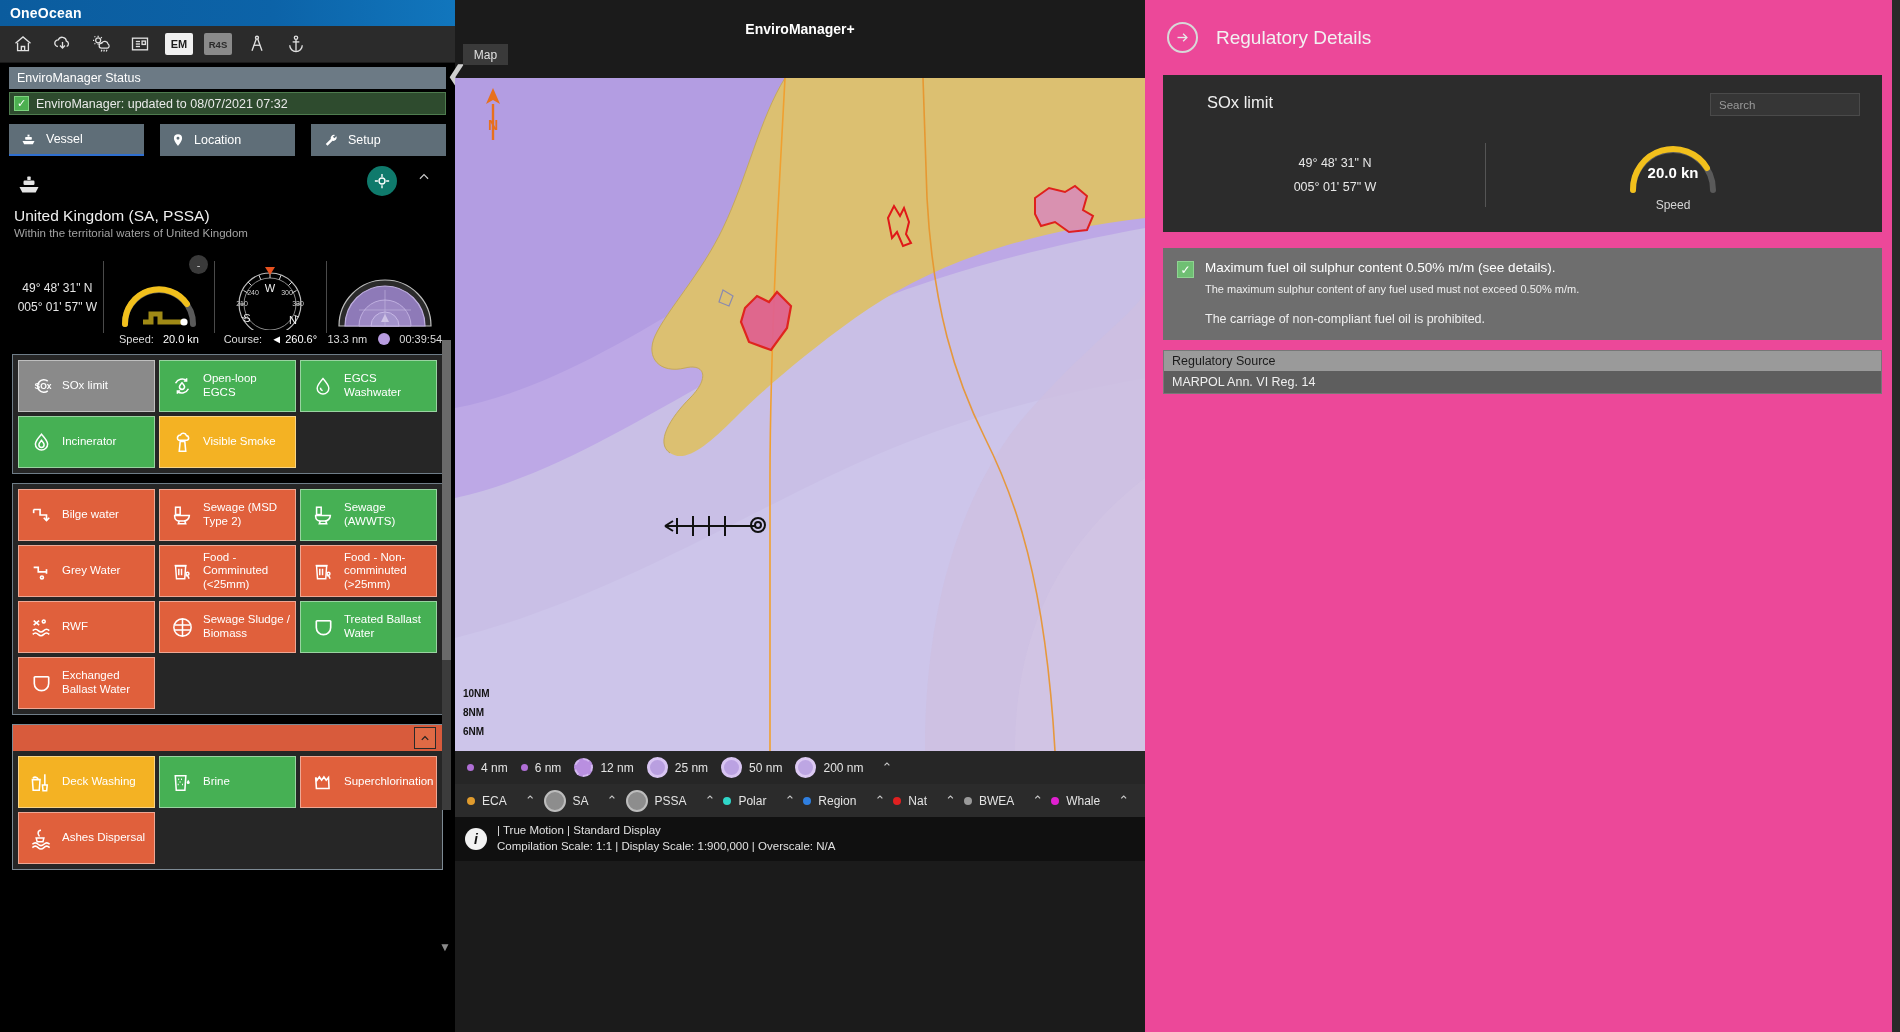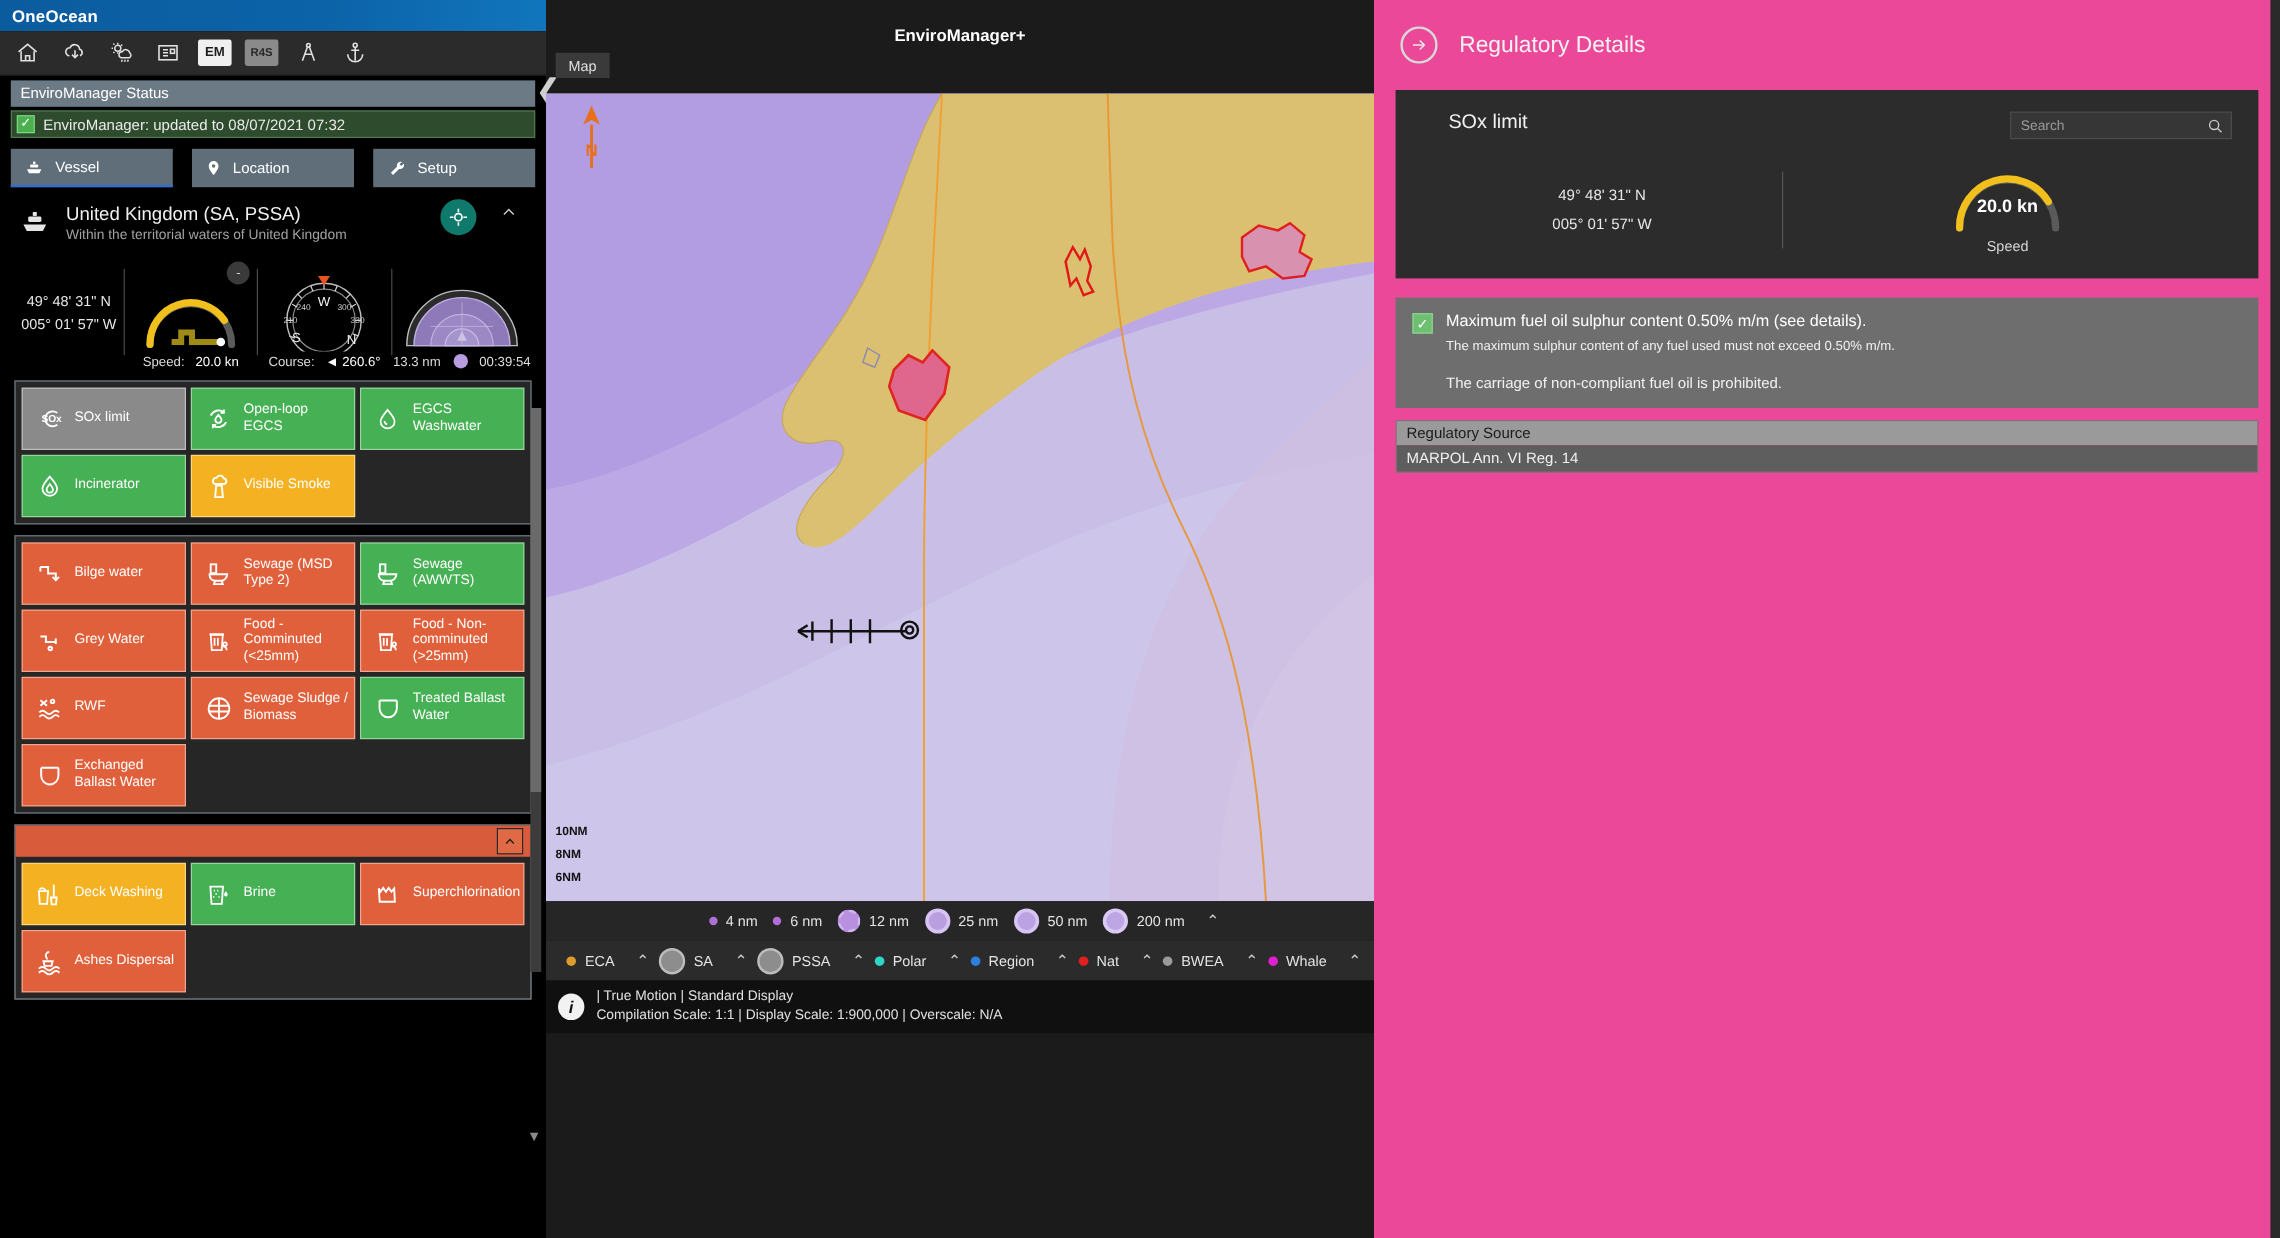--- a/index.html
+++ b/index.html
@@ -53,21 +53,21 @@
   .status-bar .txt { font-size: 12.5px; color: #eaeaea; }
 
   .tabs { margin: 9px 9px 0 9px; display: flex; gap: 16px; }
   .tab {
     flex: 1; height: 32px; background: #5f6e78; display:flex; align-items:center;
     gap: 9px; padding-left: 11px; font-size: 12.5px; color: #ffffff;
   }
   .tab.active { border-bottom: 2px solid #2f6fd0; }
   .tab svg { display:block; flex: none; }
 
-  .locblock { padding: 14px 12px 0 14px; display:flex; align-items:flex-start; gap: 11px; position:relative; }
+  .locblock { padding: 14px 12px 0 14px; display:flex; align-items:flex-start; gap: 11px; position:relative;flex-direction:column; }
   .locblock .shipicon { color: #e4e4e4; margin-top: 2px; }
   .loc-title { font-size: 15.5px; color: #f0f0f0; }
   .loc-sub { font-size: 11.5px; color: #a2a2a2; margin-top: 2px; }
   .gps-btn {
     position: absolute; right: 58px; top: 10px; width: 30px; height: 30px; border-radius: 50%;
     background: #0f7a6c; display:flex; align-items:center; justify-content:center; color:#fff;
   }
   .chev-btn { position: absolute; right: 22px; top: 14px; color:#cccccc; }
 
   .instruments {
@@ -118,42 +118,42 @@
     position: absolute; left: 8px; top: 44px; width: 45px; height: 21px; background:#3a3a3a;
     display:flex; align-items:center; justify-content:center; font-size: 12px; color:#e0e0e0;
   }
   .mapcanvas { position:absolute; left: 0px; top: 78px; width: 690px; height: 673px; overflow:hidden; background:#cdc3e8; }
   .mapcanvas svg { display:block; }
   .scalebar { position:absolute; left: 8px; bottom: 6px; color: #111; font-size: 10px; font-weight:bold; }
   .scalebar div { margin-bottom: 8px; position: relative; }
 
   .legendrow {
     height: 33px; display:flex; align-items:center; gap: 3px; padding-left: 12px;
-    background: #262626; font-size: 12px; color: #e3e3e3; justify-content: center;
+    background: #262626; font-size: 12px; color: #e3e3e3;
   }
   .legendrow.second { background: #2b2b2b; }
   .leg-item { display:flex; align-items:center; gap: 7px; padding-right: 10px; }
   .dot { border-radius: 50%; flex:none; }
   .ring { border-radius:50%; flex:none; display:block; }
   .chev { color:#c8c8c8; font-size: 13px; padding: 0 5px; }
 
   .infobar { height: 44px; background: #101010; display:flex; align-items:center; gap: 10px; padding-left: 10px; }
   .info-circle { width: 22px; height: 22px; border-radius: 50%; background:#f2f2f2; color:#111; display:flex; align-items:center; justify-content:center; font-size: 14px; font-weight:bold; font-style: italic; flex:none; }
   .infobar .lines { font-size: 11.5px; color:#e0e0e0; line-height: 1.38; }
 
   
   #rightcol { width: 755px; background: #ec4899; position: relative; }
   .rp-head { height: 75px; display:flex; align-items:center; gap: 18px; padding-left: 22px; }
   .rp-arrow { width: 31px; height: 31px; border-radius:50%; border:2px solid #d8d8d8; display:flex; align-items:center; justify-content:center; color:#e8e8e8; }
   .rp-title { font-size: 19px; color:#f2f2f2; }
   .rp-card { margin: 0 18px 0 18px; background:#2c2c2c; padding: 18px 22px 20px 22px; }
   .rp-cardhead { display:flex; align-items:flex-start; justify-content:space-between; }
   .rp-cardtitle { font-size: 16.5px; color:#f0f0f0; padding-left: 22px; }
   .searchbox {
-    width: 185px; height: 23px; background:#363636; border:1px solid #4a4a4a; display:flex;
+    width: 150px; height: 23px; background:#363636; border:1px solid #4a4a4a; display:flex;
     align-items:center; justify-content:space-between; padding: 0 6px 0 8px;
   }
   .searchbox input {
     background:transparent; border:0; outline:0; color:#cfcfcf; font-size: 11.5px; width: 140px;
     font-family:"Liberation Sans", sans-serif;
   }
   .searchbox input::placeholder { color:#9a9a9a; }
   .rp-stats { display:flex; align-items:center; margin-top: 22px; }
   .rp-coords { width: 300px; text-align:center; display:flex; flex-direction:column; gap: 10px; }
   .rp-coords div { font-size: 12.5px; color:#e8e8e8; }

